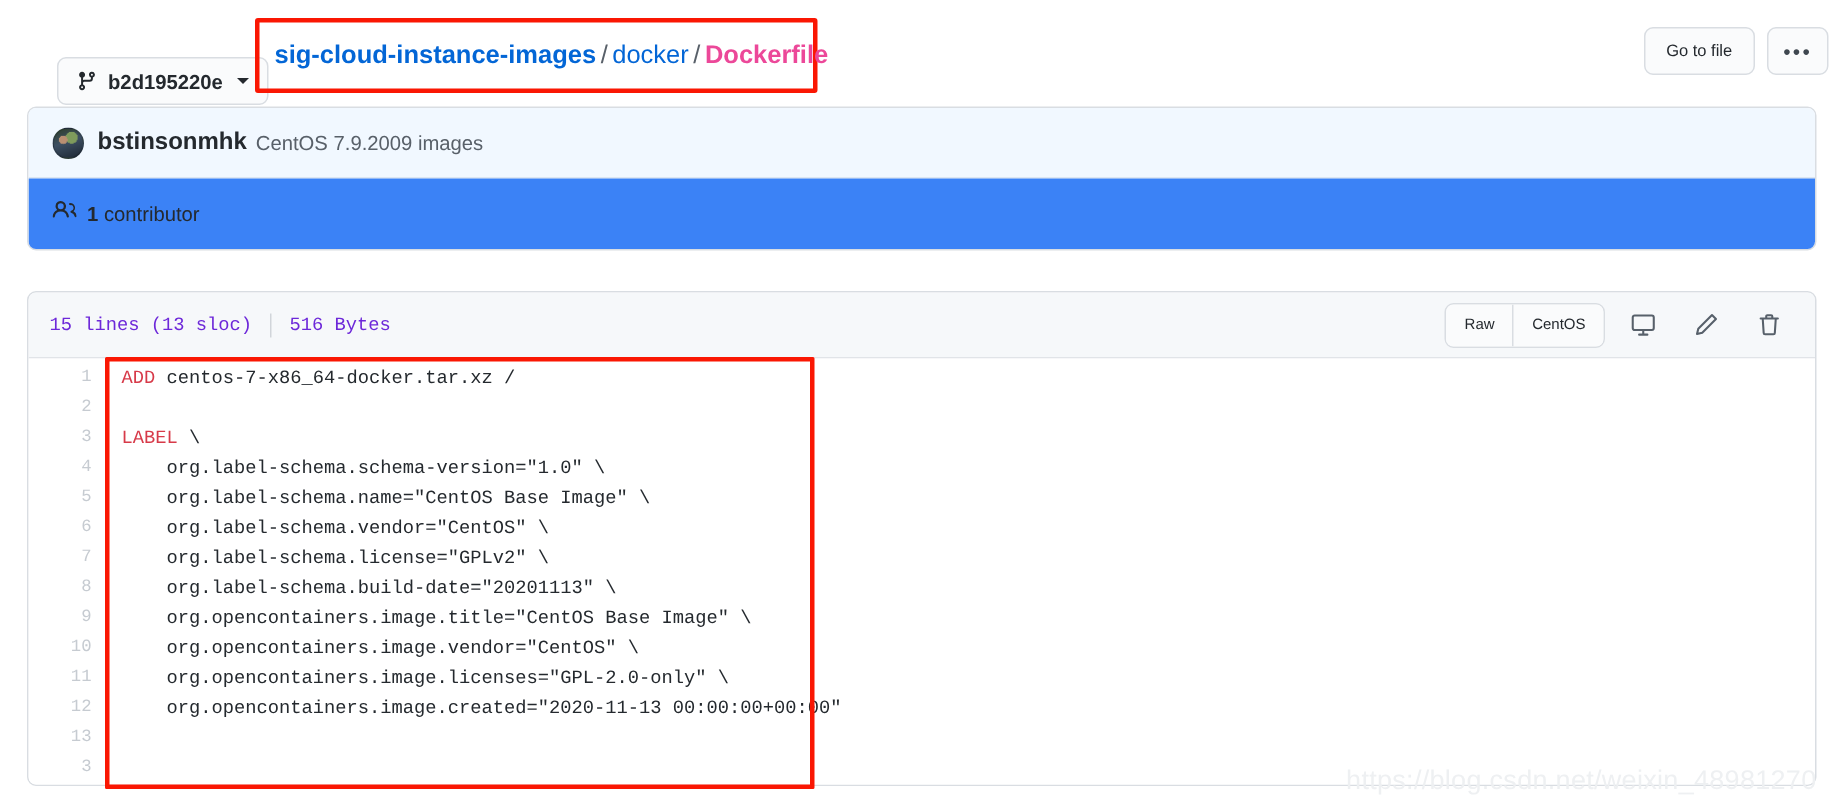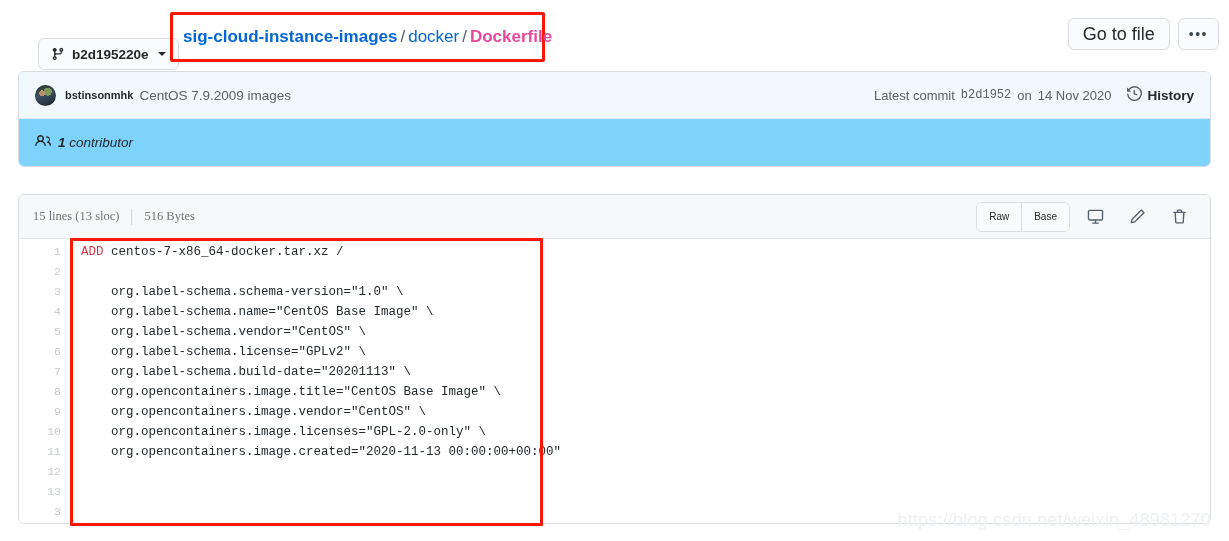--- a/index.html
+++ b/index.html
@@ -77,21 +77,21 @@
   }
   .btn {
     display: inline-flex;
     align-items: center;
     justify-content: center;
     height: 32px;
     padding: 0 14px;
     border: 1px solid #d9dde2;
     border-radius: 6px;
     background: #fafbfc;
-    font-size: 18px;
+    font-size: 11px;
     color: #24292e;
     white-space: nowrap;
   }
   .btn-dots {
     padding: 0 10px;
     letter-spacing: 1.5px;
     color: #3f4750;
     font-size: 14px;
   }
 
@@ -118,21 +118,21 @@
     border-radius: 50%;
     margin-right: 9px;
     flex: none;
     background:
       radial-gradient(circle at 32% 38%, #b98f72 0 16%, transparent 17%),
       radial-gradient(circle at 62% 30%, #7f9b5c 0 22%, transparent 23%),
       linear-gradient(160deg, #2f3f2b 0%, #3d4f63 45%, #1d2733 100%);
     border: 1px solid rgba(0,0,0,0.12);
   }
   .commit-author {
-    font-size: 11px;
+    font-size: 16px;
     font-weight: bold;
     color: #24292e;
     margin-right: 6px;
   }
   .commit-msg {
     font-size: 13.5px;
     color: #586069;
   }
   .commit-right {
     margin-left: auto;
@@ -155,22 +155,21 @@
     font-size: 13.5px;
     font-weight: bold;
     color: #24292e;
     margin-left: 10px;
   }
   .contrib-row {
     display: flex;
     align-items: center;
     height: 47px;
     padding: 0 16px;
-    background: #7dd3fc;
-    font-style: italic;
+    background: #3b82f6;
   }
   .contrib-text {
     font-size: 13.5px;
     color: #24292e;
     margin-left: 7px;
   }
   .contrib-text b { font-weight: bold; }
 
   
   .file-box {
@@ -185,23 +184,23 @@
   }
   .file-header {
     display: flex;
     align-items: center;
     height: 44px;
     background: #f6f8fa;
     border-bottom: 1px solid #e1e4e8;
     padding: 0 14px;
   }
   .file-meta {
-    font-family: Liberation Serif, serif;
+    font-family: Liberation Mono, monospace;
     font-size: 12.5px;
-    color: #737373;
+    color: #6d28d9;
     display: flex;
     align-items: center;
   }
   .meta-sep {
     display: inline-block;
     width: 1px; height: 16px;
     background: #d1d5da;
     margin: 0 12px;
   }
   .file-actions {
@@ -313,34 +312,20 @@
     <div class="breadcrumb">
       <span class="bc-link">sig-cloud-instance-images</span><span class="bc-sep">/</span><span class="bc-link plain">docker</span><span class="bc-sep">/</span><span class="bc-current">Dockerfile</span>
     </div>
   </div>
 
   <div class="commit-box">
     <div class="commit-row">
       <div class="avatar"></div>
       <span class="commit-author">bstinsonmhk</span>
       <span class="commit-msg">CentOS 7.9.2009 images</span>
-      <div class="commit-right">
-        <span>Latest commit</span>
-        <span class="commit-sha">b2d1952</span>
-        <span>on</span>
-        <span>14 Nov 2020</span>
-        <span class="history-link">
-          <span>
-            <svg width="15" height="15" viewBox="0 0 16 16" fill="#586069" aria-hidden="true">
-              <path d="M1.643 3.143L.427 1.927A.25.25 0 000 2.104V5.75c0 .138.112.25.25.25h3.646a.25.25 0 00.177-.427L2.715 4.215a6.5 6.5 0 11-1.18 4.458.75.75 0 10-1.493.154 8.001 8.001 0 101.6-5.684zM7.75 4a.75.75 0 01.75.75v2.992l2.028.812a.75.75 0 01-.557 1.392l-2.5-1A.75.75 0 017 8.25v-3.5A.75.75 0 017.75 4z"></path>
-            </svg>
-          </span>
-          <span>History</span>
-        </span>
-      </div>
     </div>
     <div class="contrib-row">
       <span>
         <svg width="16" height="16" viewBox="0 0 16 16" fill="#24292e" aria-hidden="true">
           <path d="M5.5 3.5a2 2 0 100 4 2 2 0 000-4zM2 5.5a3.5 3.5 0 115.898 2.549 5.507 5.507 0 013.034 4.084.75.75 0 11-1.482.235 4.001 4.001 0 00-7.9 0 .75.75 0 01-1.482-.236A5.507 5.507 0 013.102 8.05 3.49 3.49 0 012 5.5zM11 4a.75.75 0 01.75-.75 3.25 3.25 0 012.219 5.62 4.77 4.77 0 012.232 2.923.75.75 0 11-1.45.38 3.27 3.27 0 00-2.278-2.31.75.75 0 01.016-1.445A1.75 1.75 0 0011.75 4.75.75.75 0 0111 4z"></path>
         </svg>
       </span>
       <span class="contrib-text"><b>1</b> <span>contributor</span></span>
     </div>
   </div>
@@ -348,21 +333,21 @@
   <div class="file-box">
     <div class="file-header">
       <div class="file-meta">
         <span>15 lines (13 sloc)</span>
         <span class="meta-sep"></span>
         <span>516 Bytes</span>
       </div>
       <div class="file-actions">
         <div class="seg-group">
           <span class="seg">Raw</span>
-          <span class="seg">Base</span>
+          <span class="seg">CentOS</span>
         </div>
         <span class="icon-btn">
           <svg width="17" height="17" viewBox="0 0 16 16" fill="none" stroke="#57606a" stroke-width="1.3" aria-hidden="true">
             <rect x="1.4" y="2.2" width="13.2" height="9.1" rx="1.2"></rect>
             <path d="M5.4 14.2h5.2M8 11.4v2.8" stroke-linecap="round"></path>
           </svg>
         </span>
         <span class="icon-btn">
           <svg width="17" height="17" viewBox="0 0 16 16" fill="none" stroke="#57606a" stroke-width="1.3" aria-hidden="true">
             <path d="M11.6 1.9l2.5 2.5-8.6 8.6-3.3.8.8-3.3 8.6-8.6z" stroke-linejoin="round"></path>
@@ -391,20 +376,21 @@
           <div>10</div>
           <div>11</div>
           <div>12</div>
           <div>13</div>
           <div>3</div>
           <div>15</div>
         </div>
       <div class="code-lines">
           <pre><span class="kw">ADD</span><span> centos-7-x86_64-docker.tar.xz /</span></pre>
           <pre><span>&nbsp;</span></pre>
+          <pre><span class="kw">LABEL</span><span> \</span></pre>
           <pre><span>    org.label-schema.schema-version="1.0" \</span></pre>
           <pre><span>    org.label-schema.name="CentOS Base Image" \</span></pre>
           <pre><span>    org.label-schema.vendor="CentOS" \</span></pre>
           <pre><span>    org.label-schema.license="GPLv2" \</span></pre>
           <pre><span>    org.label-schema.build-date="20201113" \</span></pre>
           <pre><span>    org.opencontainers.image.title="CentOS Base Image" \</span></pre>
           <pre><span>    org.opencontainers.image.vendor="CentOS" \</span></pre>
           <pre><span>    org.opencontainers.image.licenses="GPL-2.0-only" \</span></pre>
           <pre><span>    org.opencontainers.image.created="2020-11-13 00:00:00+00:00"</span></pre>
           <pre><span>&nbsp;</span></pre>

